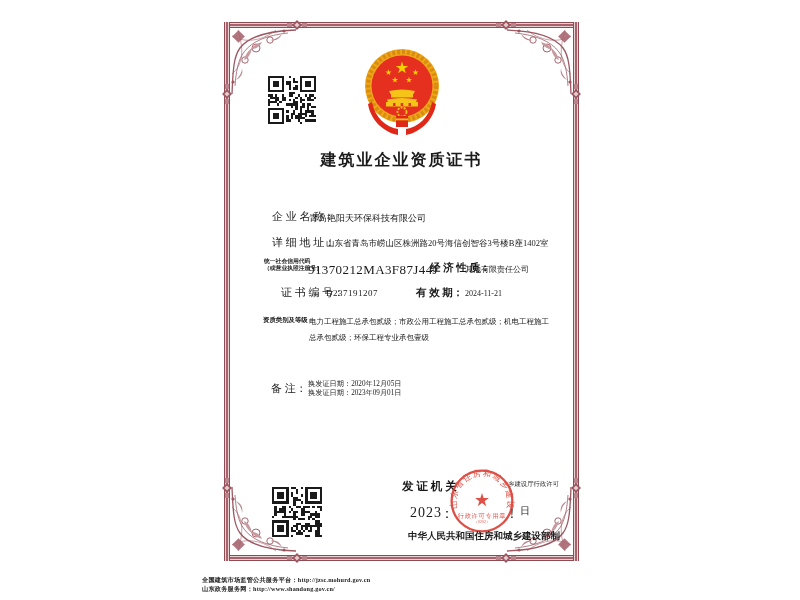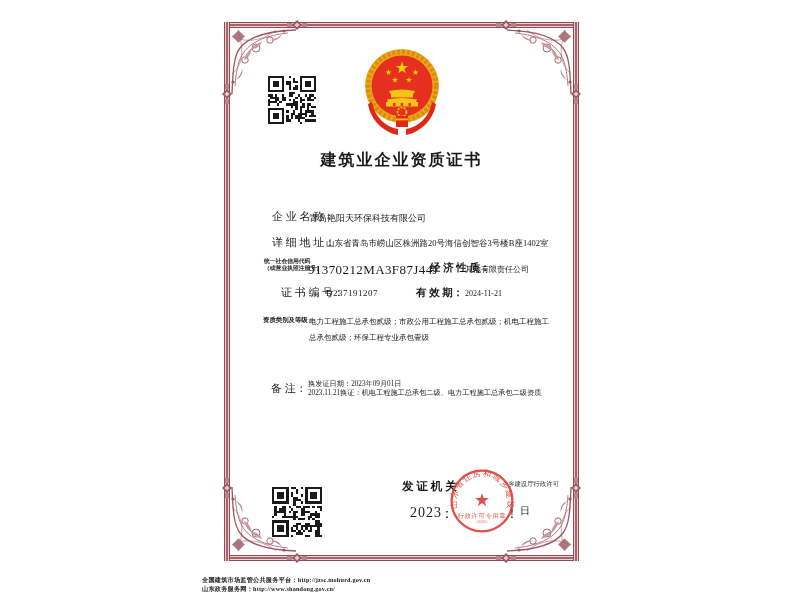--- a/index.html
+++ b/index.html
@@ -284,22 +284,22 @@
   <span class="abs lbl" style="left:281px;top:285px">证 书 编 号：</span>
   <span class="abs val" style="left:326px;top:288px;letter-spacing:.5px">D237191207</span>
   <span class="abs lbl2" style="left:416px;top:286px">有 效 期：</span>
   <span class="abs val-sm" style="left:465px;top:289px">2024-11-21</span>
 
   <span class="abs quallbl" style="left:263px;top:316px">资质类别及等级：</span>
   <div class="abs qualval" style="left:309px;top:314px">电力工程施工总承包贰级；市政公用工程施工总承包贰级；机电工程施工总承包贰级；环保工程专业承包壹级</div>
 
   <span class="abs lbl" style="left:271px;top:381px">备 注：</span>
   <div class="abs" style="left:308px;top:380px">
+    <div class="rmk">换发证日期：2020年12月05日</div>
     <div class="rmk">换发证日期：2023年09月01日</div>
-    <div class="rmk">2023.11.21换证：机电工程施工总承包二级、电力工程施工总承包二级资质</div>
   </div>
 
   <div class="abs" style="left:272px;top:487px"><svg width="50" height="50" shape-rendering="crispEdges" xmlns="http://www.w3.org/2000/svg">
         <rect width="50" height="50" fill="#fff"></rect>
         <rect x="19.047619047619047" y="0" width="2.380952380952381" height="2.380952380952381" fill="#1a1a1a"></rect>
         <rect x="21.428571428571427" y="0" width="2.380952380952381" height="2.380952380952381" fill="#1a1a1a"></rect>
         <rect x="28.57142857142857" y="0" width="2.380952380952381" height="2.380952380952381" fill="#1a1a1a"></rect>
         <rect x="23.80952380952381" y="2.380952380952381" width="2.380952380952381" height="2.380952380952381" fill="#1a1a1a"></rect>
         <rect x="19.047619047619047" y="4.761904761904762" width="2.380952380952381" height="2.380952380952381" fill="#1a1a1a"></rect>
         <rect x="23.80952380952381" y="4.761904761904762" width="2.380952380952381" height="2.380952380952381" fill="#1a1a1a"></rect>
@@ -443,17 +443,18 @@
       <path id="sealarc" d="M14,66 A39,39 0 1 1 86,66" fill="none"></path>
       <text font-size="12.5" letter-spacing="2" fill="#d8392e">
         <textPath href="#sealarc" startOffset="3%">山东省住房和城乡建设厅</textPath>
       </text>
       <use href="#st" transform="translate(50,49) scale(11)" fill="#d8392e"></use>
       <text x="50" y="75" text-anchor="middle" font-size="9.5" letter-spacing="1">行政许可专用章</text>
       <text x="50" y="84" text-anchor="middle" font-size="6">（0202）</text>
     </g>
   </svg>
 
+  <span class="abs made-by" style="left:408px;top:530px">中华人民共和国住房和城乡建设部制</span>
 
   <div class="abs footer-line" style="left:202px;top:576px">全国建筑市场监管公共服务平台：http://jzsc.mohurd.gov.cn</div>
   <div class="abs footer-line" style="left:202px;top:585px">山东政务服务网：http://www.shandong.gov.cn/</div>
 
 </div>
 
 </body></html>

